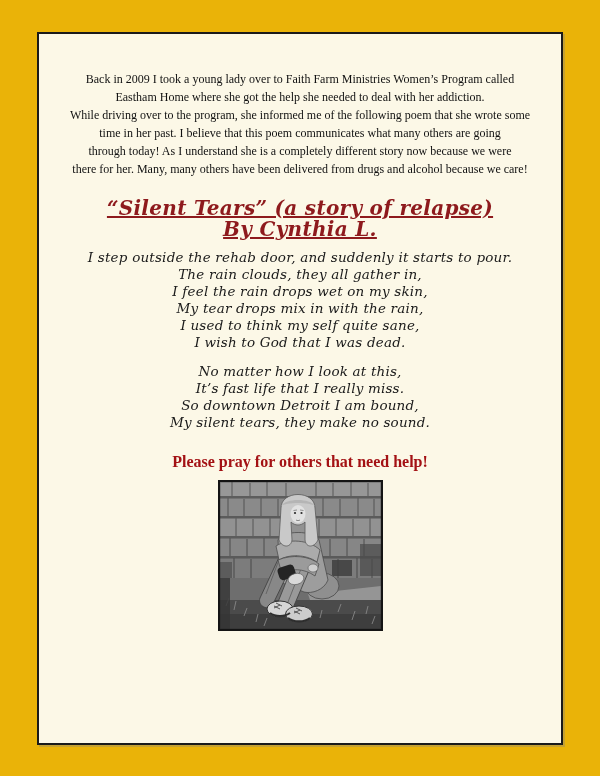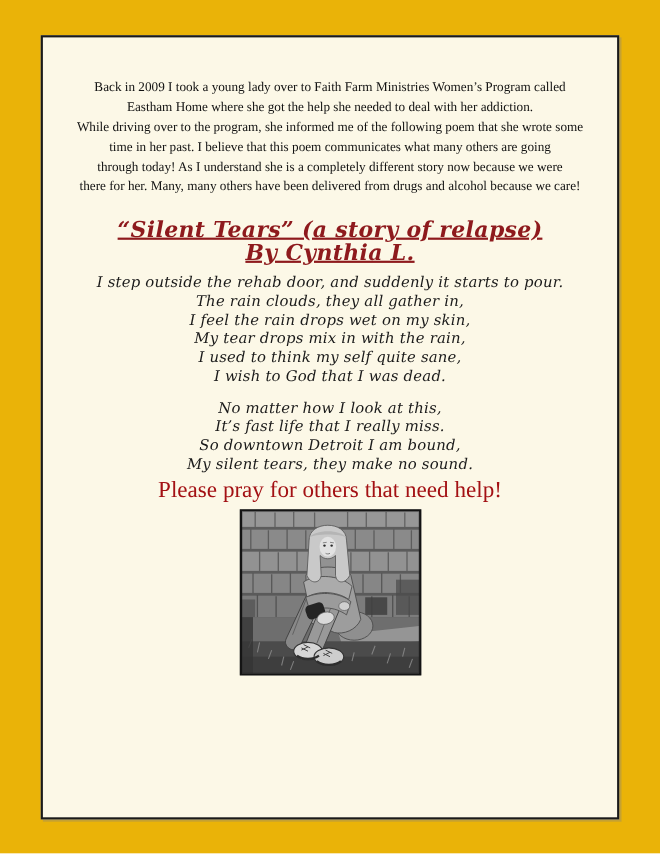--- a/index.html
+++ b/index.html
@@ -53,23 +53,23 @@
     font-family: "DejaVu Serif", serif;
     font-style: italic;
     font-size: 13.5px;
     line-height: 17px;
     color: #1a1a1a;
     letter-spacing: 0.2px;
   }
   .stanza-first { margin-top: 9px; }
   .stanza + .stanza { margin-top: 12px; }
   .plea {
-    margin-top: 4px;
-    font-weight: normal;
-    font-size: 21px;
+    margin-top: 21px;
+    font-weight: bold;
+    font-size: 16px;
     line-height: 20px;
     color: #a31114;
   }
   .photo-wrap { margin-top: 8px; }
   svg.photo {
     display: block;
     margin: 0 auto;
     border: 2px solid #141414;
     background: #8d8d8d;
   }

